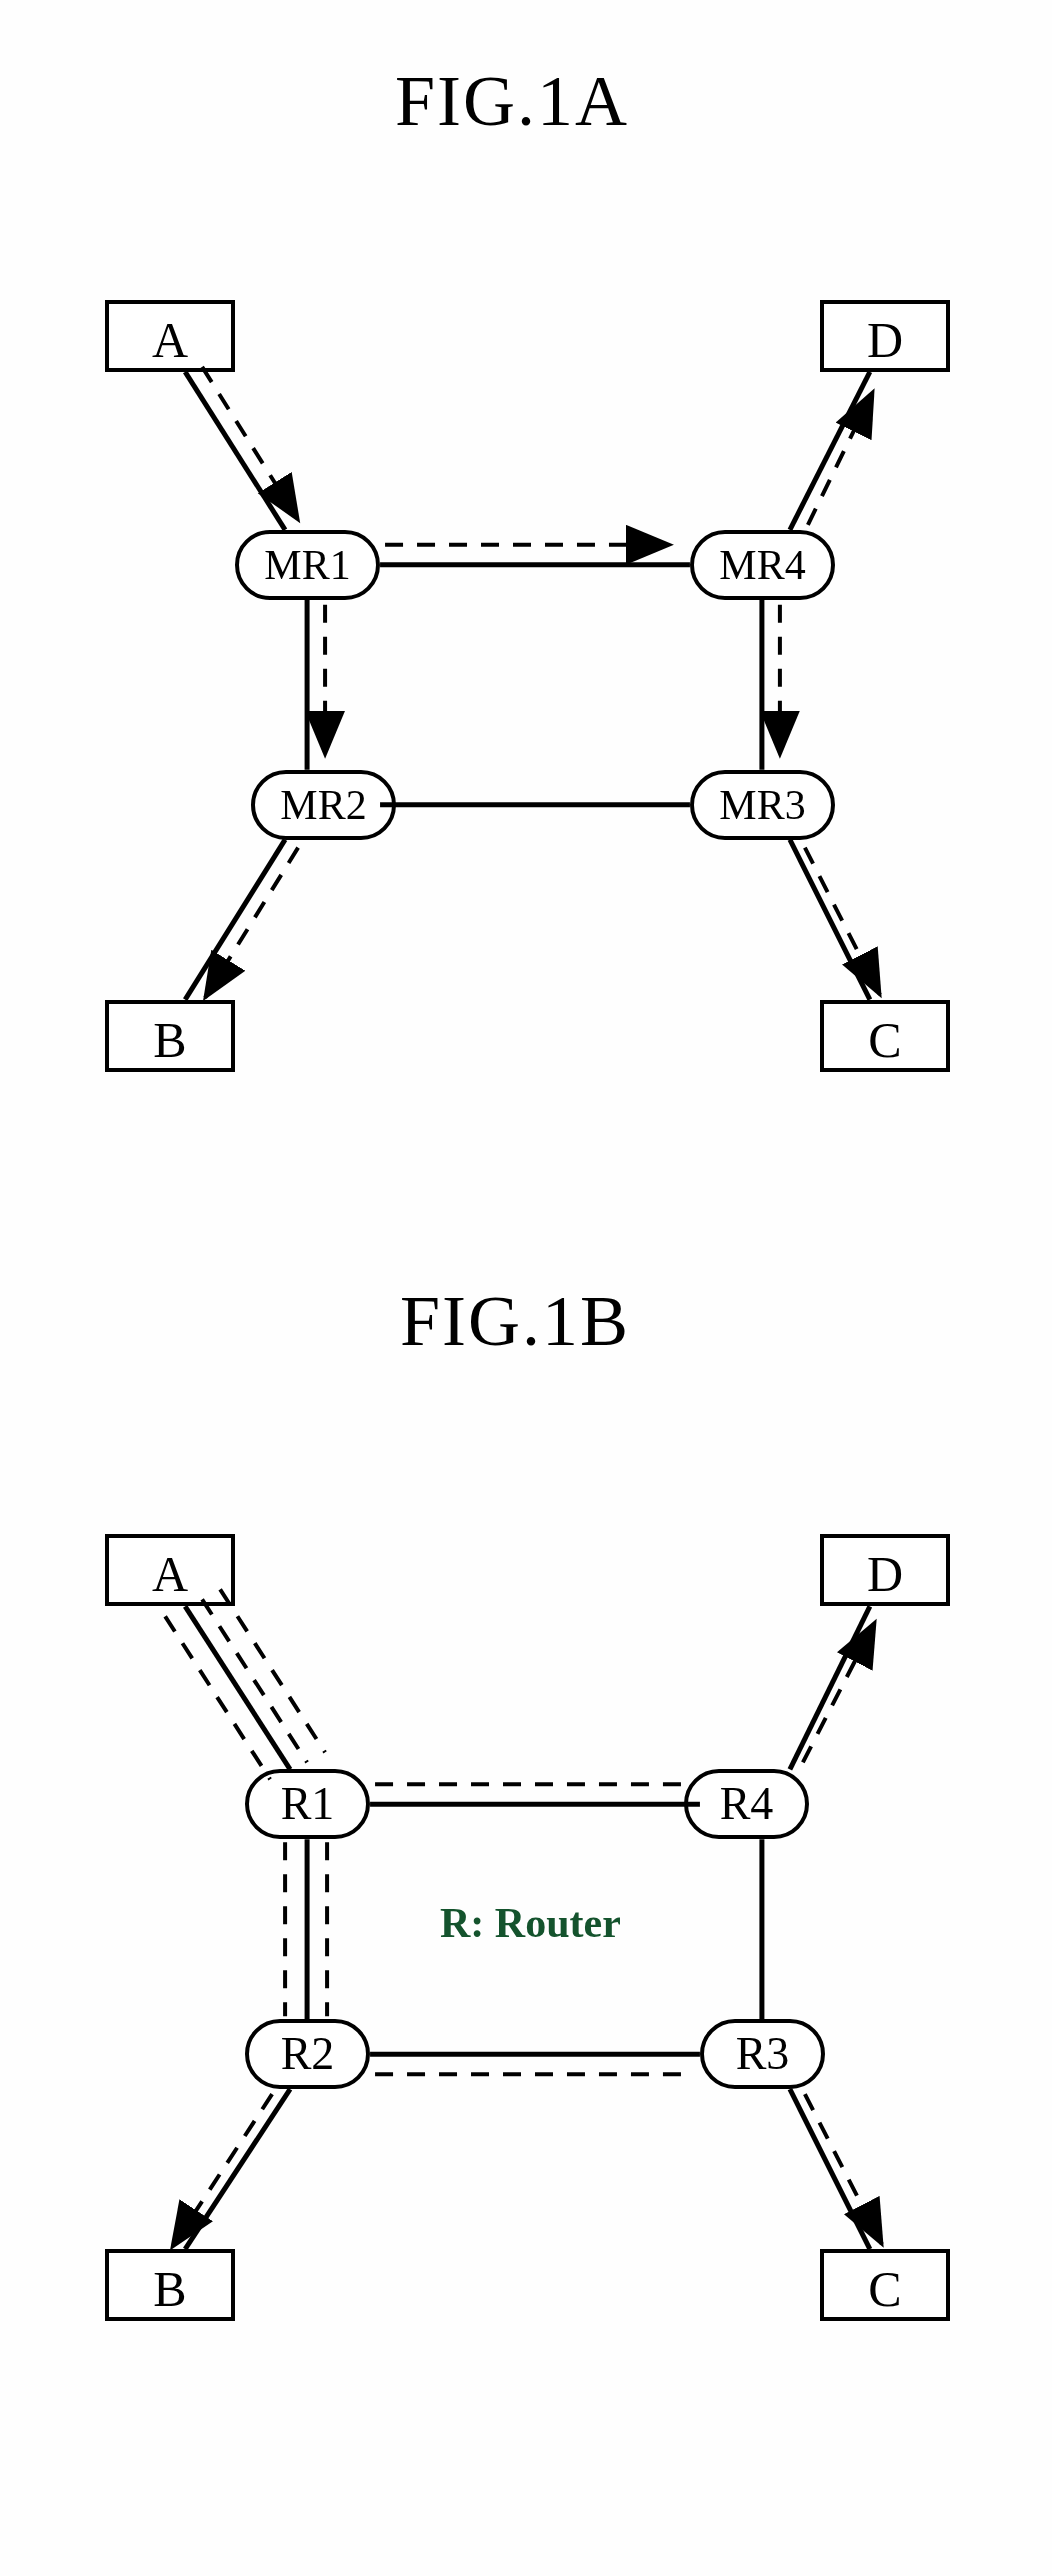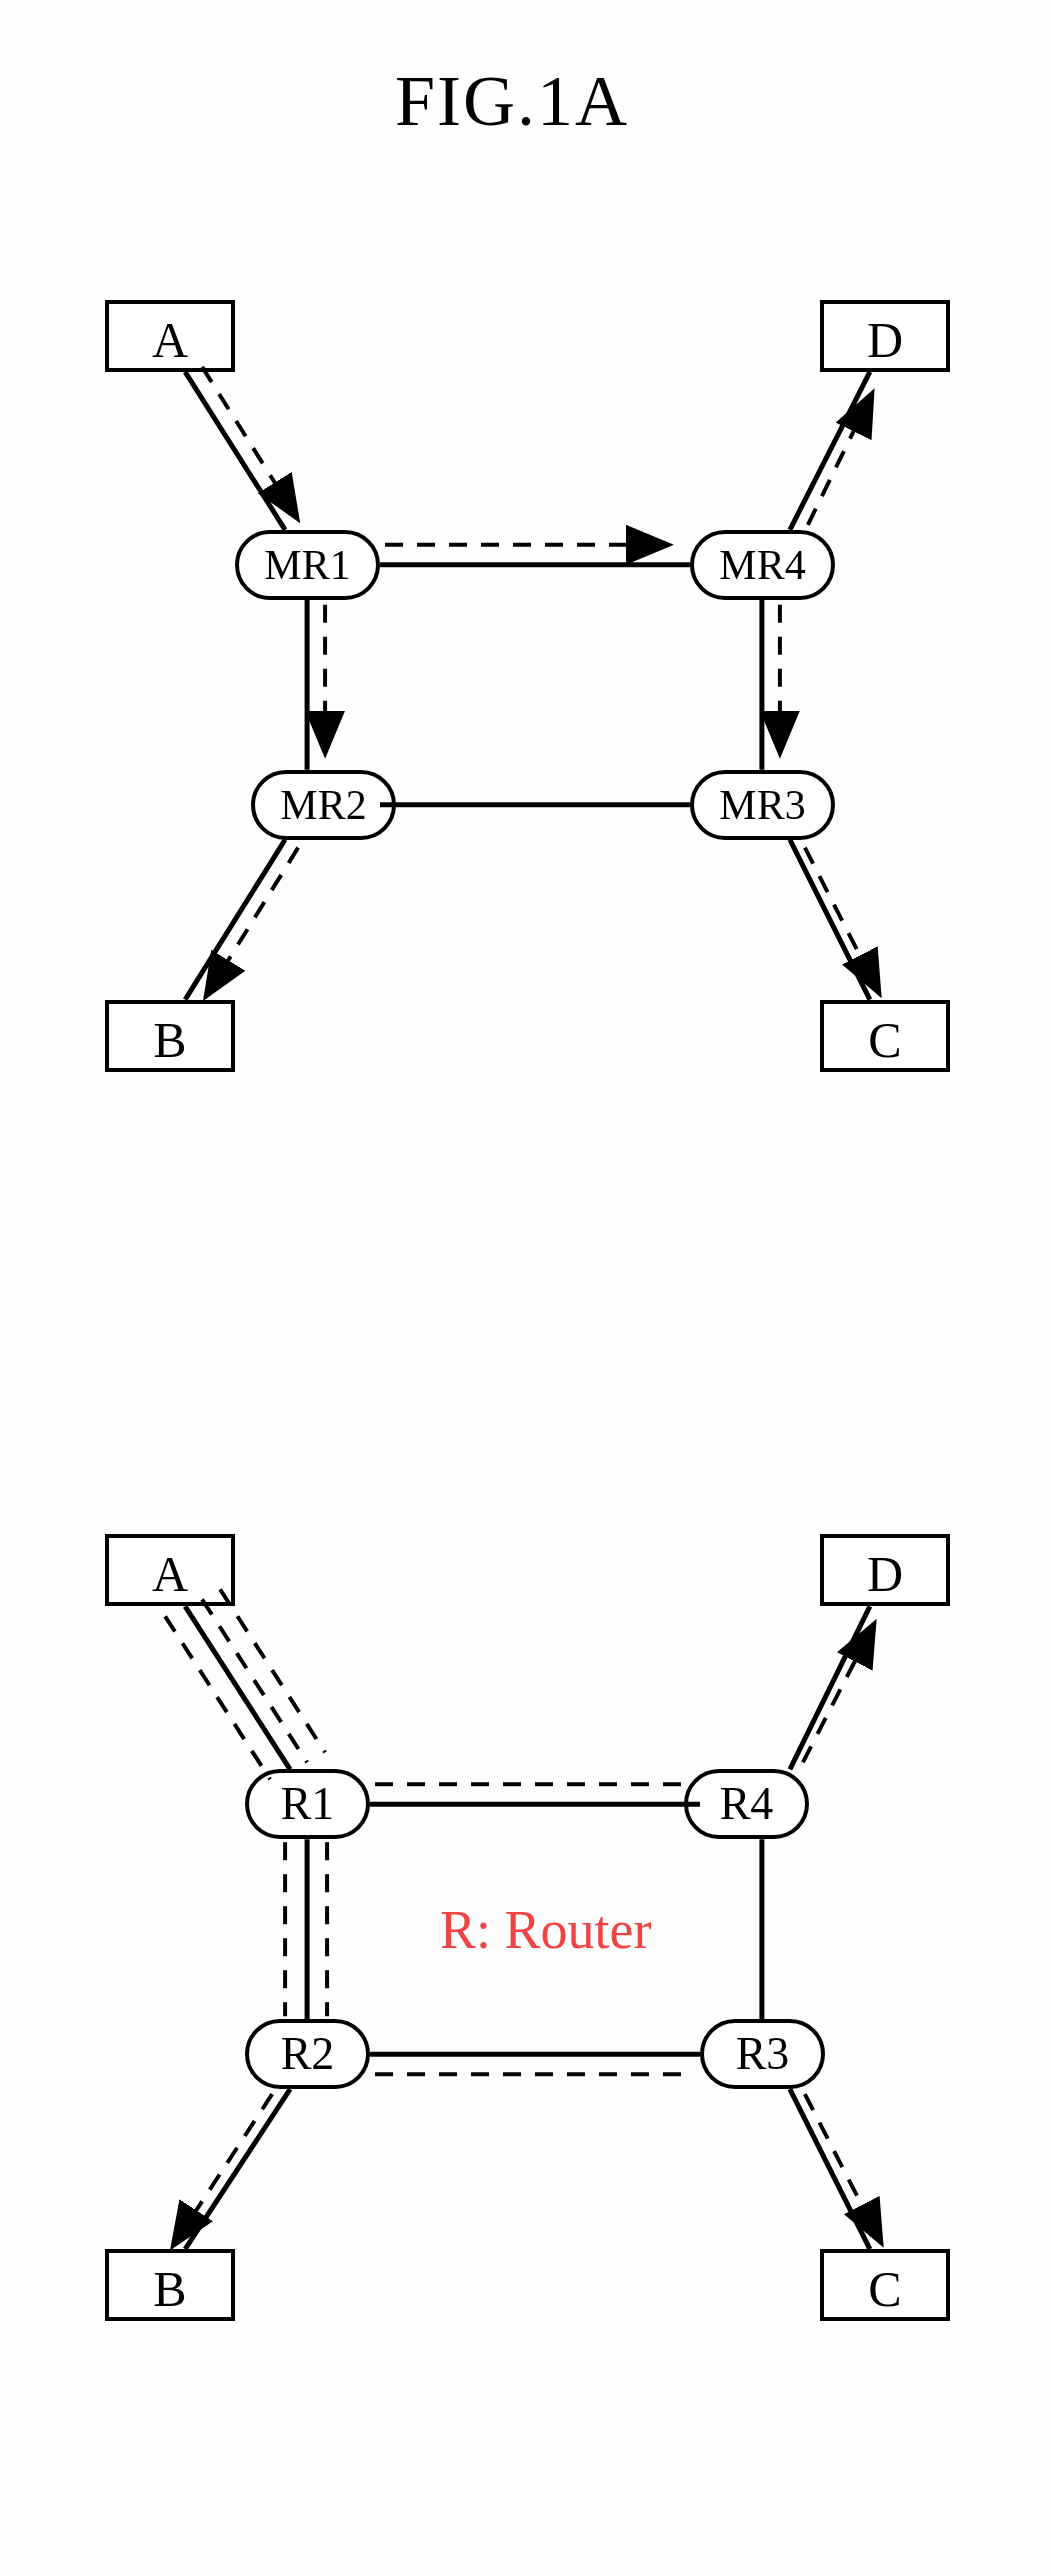--- a/index.html
+++ b/index.html
@@ -45,23 +45,23 @@
     line-height: 62px;
     text-align: center;
     box-sizing: border-box;
   }
   .router.small {
     width: 125px;
     font-size: 46px;
   }
   .r-text {
     position: absolute;
-    font-size: 54px;
-    font-weight: 400;
-    color: #ef4444;
+    font-size: 42px;
+    font-weight: 700;
+    color: #14532d;
     white-space: nowrap;
   }
   svg.layer {
     position: absolute;
     top: 0;
     left: 0;
     width: 1053px;
     height: 2576px;
     pointer-events: none;
   }
@@ -103,20 +103,21 @@
 
     <line class="dashed" x1="202" y1="367" x2="298" y2="520" marker-end="url(#ah1)"></line>
     <line class="dashed" x1="385" y1="545" x2="670" y2="545" marker-end="url(#ah1)"></line>
     <line class="dashed" x1="325" y1="605" x2="325" y2="755" marker-end="url(#ah1)"></line>
     <line class="dashed" x1="808" y1="525" x2="873" y2="392" marker-end="url(#ah1)"></line>
     <line class="dashed" x1="780" y1="605" x2="780" y2="755" marker-end="url(#ah1)"></line>
     <line class="dashed" x1="298" y1="848" x2="205" y2="998" marker-end="url(#ah1)"></line>
     <line class="dashed" x1="805" y1="848" x2="880" y2="995" marker-end="url(#ah1)"></line>
   </svg>
 
+  <div class="fig-title" style="left:400px; top:1280px;">FIG.1B</div>
 
   <div class="host" style="left:105px; top:1534px;">A</div>
   <div class="host" style="left:820px; top:1534px;">D</div>
   <div class="host" style="left:105px; top:2249px;">B</div>
   <div class="host" style="left:820px; top:2249px;">C</div>
 
   <div class="router small" style="left:245px; top:1769px;">R1</div>
   <div class="router small" style="left:684px; top:1769px;">R4</div>
   <div class="router small" style="left:245px; top:2019px;">R2</div>
   <div class="router small" style="left:700px; top:2019px;">R3</div>

